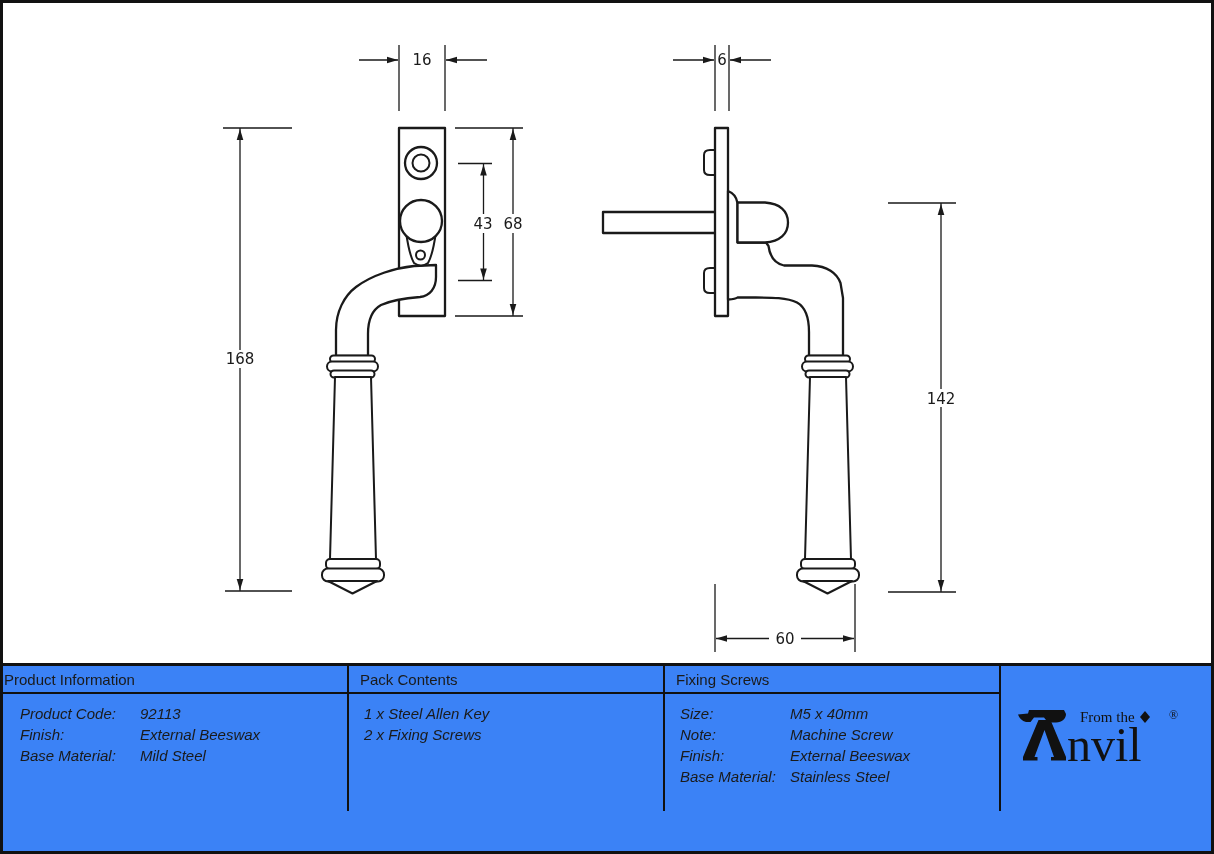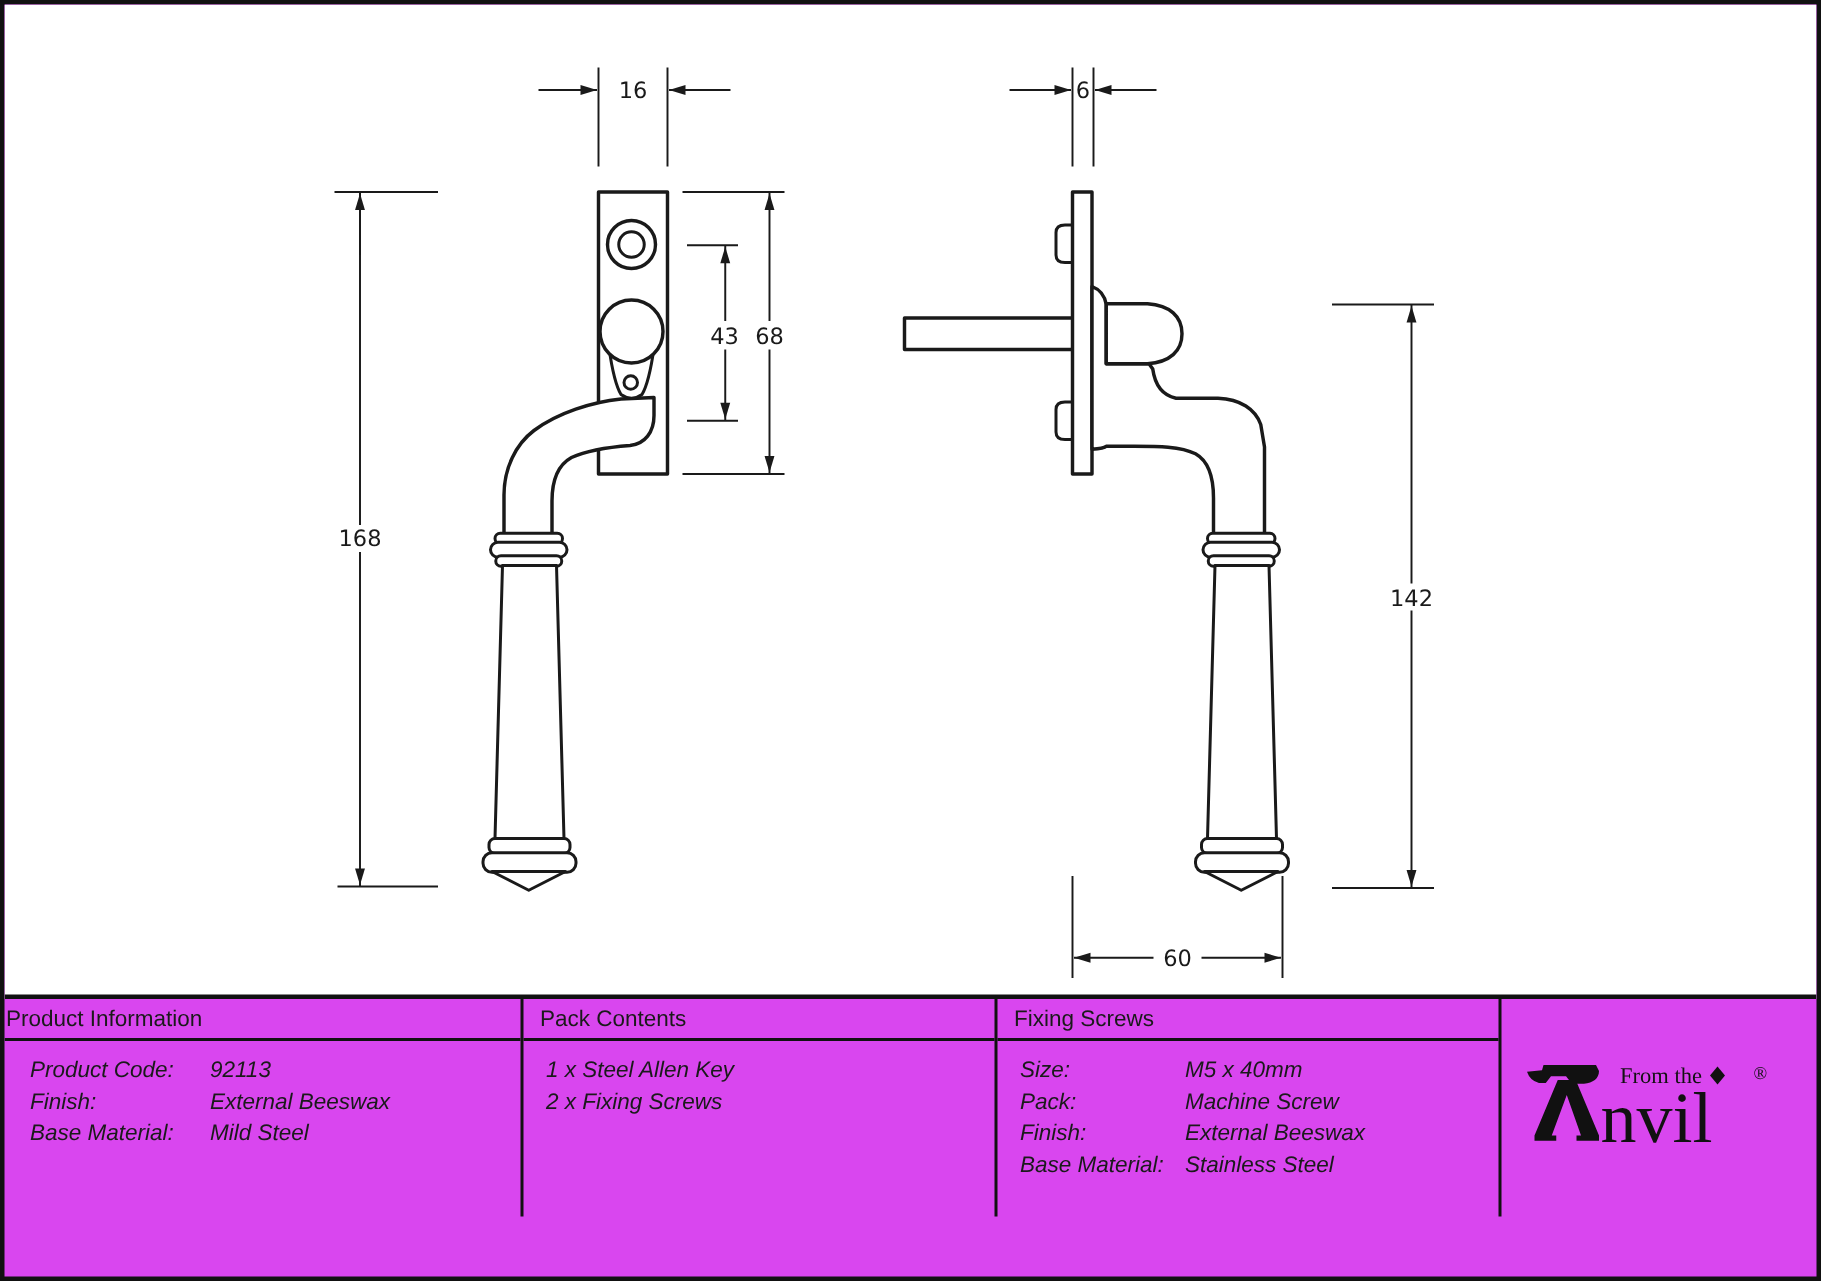--- a/index.html
+++ b/index.html
@@ -1,20 +1,20 @@
 <!DOCTYPE html>
 <html><head>
 <meta charset="utf-8">
 <style>
   * { margin:0; padding:0; box-sizing:border-box; }
   html,body { background:#888; }
   .page {
     position:relative;
     width:1214px; height:854px;
-    background:#d946ef;
+    background:#3b82f6;
     border:3px solid #111;
     font-family:"Liberation Sans", sans-serif;
     color:#1a1a1a;
     overflow:hidden;
   }
   .drawing-area { width:1208px; height:663px; border-bottom:3px solid #111; background:#fff; }
   .note-row {
     height:35px; line-height:35px;
     border-bottom:3px solid #111;
     padding-left:12px;
@@ -236,21 +236,21 @@
     </div>
 
     <div class="col col-3 col-divided">
       <div class="col-header">Fixing Screws</div>
       <div class="col-body">
         <div class="kv-row">
           <span class="kv-label">Size:</span>
           <span class="kv-value">M5 x 40mm</span>
         </div>
         <div class="kv-row">
-          <span class="kv-label">Pack:</span>
+          <span class="kv-label">Note:</span>
           <span class="kv-value">Machine Screw</span>
         </div>
         <div class="kv-row">
           <span class="kv-label">Finish:</span>
           <span class="kv-value">External Beeswax</span>
         </div>
         <div class="kv-row">
           <span class="kv-label">Base Material:</span>
           <span class="kv-value">Stainless Steel</span>
         </div>

